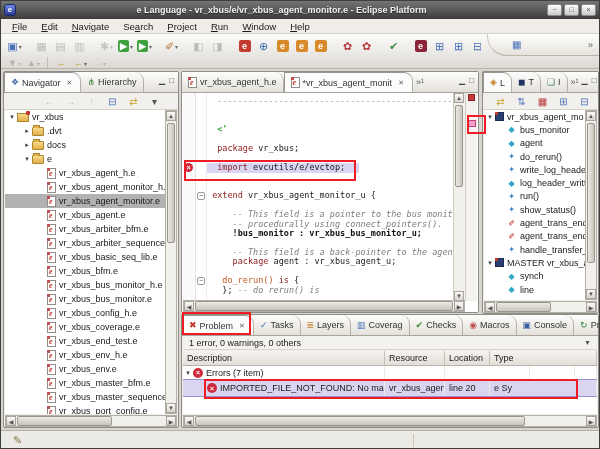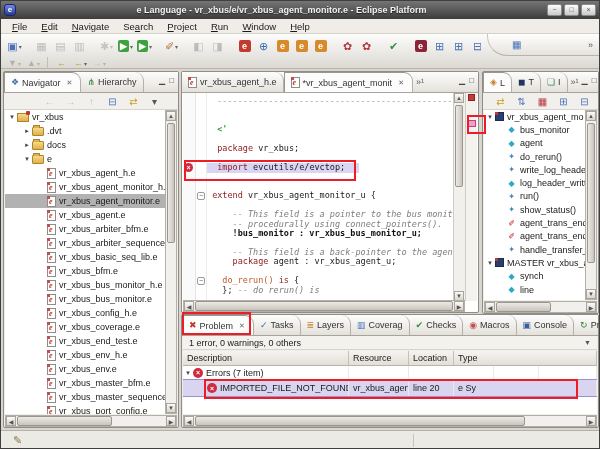--- a/index.html
+++ b/index.html
@@ -96,21 +96,21 @@
   .summary{position:absolute;left:1px;top:21px;right:1px;height:14px;background:#f4f2ee;border-bottom:1px solid #d8d4cc;display:flex;align-items:center;padding:0 6px}
   .sum-filter{margin-left:auto;color:#555;font-size:7px}
   .ptable{position:absolute;left:1px;top:36px;right:1px;bottom:13px;background:#fff;overflow:hidden}
   .phead{display:flex;height:15px;background:linear-gradient(#f6f4f0,#e2dfd8);border-bottom:1px solid #b8b4ac}
   .phead .pcell{border-right:1px solid #c4c0b8;padding:2px 0 0 4px}
   .prow{display:flex;height:13px;align-items:center}
   .prow .pcell{border-right:1px solid #eceae4;height:100%;display:flex;align-items:center;overflow:hidden;white-space:nowrap}
   .prow.item{height:18px}
   .prow.selrow{background:#d9d5f0;border-top:1px solid #9a92cf;border-bottom:1px solid #9a92cf}
   .pcell{flex:none}
-  .c0{width:166px}.c1{width:60px}.c2{width:85px}.c3{width:45px}.c4{flex:1}
+  .c0{width:202px}.c1{width:60px}.c2{width:85px}.c3{width:45px}.c4{flex:1}
 
   
   .statusbar{position:absolute;left:0;top:429px;right:0;height:19px;background:#eceae5;border-top:1px solid #b4b0a8;display:flex;align-items:center}
   .st-icon{margin-left:12px;color:#8a7a50;font-size:11px}
   .st-sep{position:absolute;left:412px;top:3px;height:13px;border-left:1px solid #c8c4bc}
 
   
   .anno{position:absolute;border:2px solid #ee1c25;pointer-events:none;z-index:50}
 </style>
 </head>

